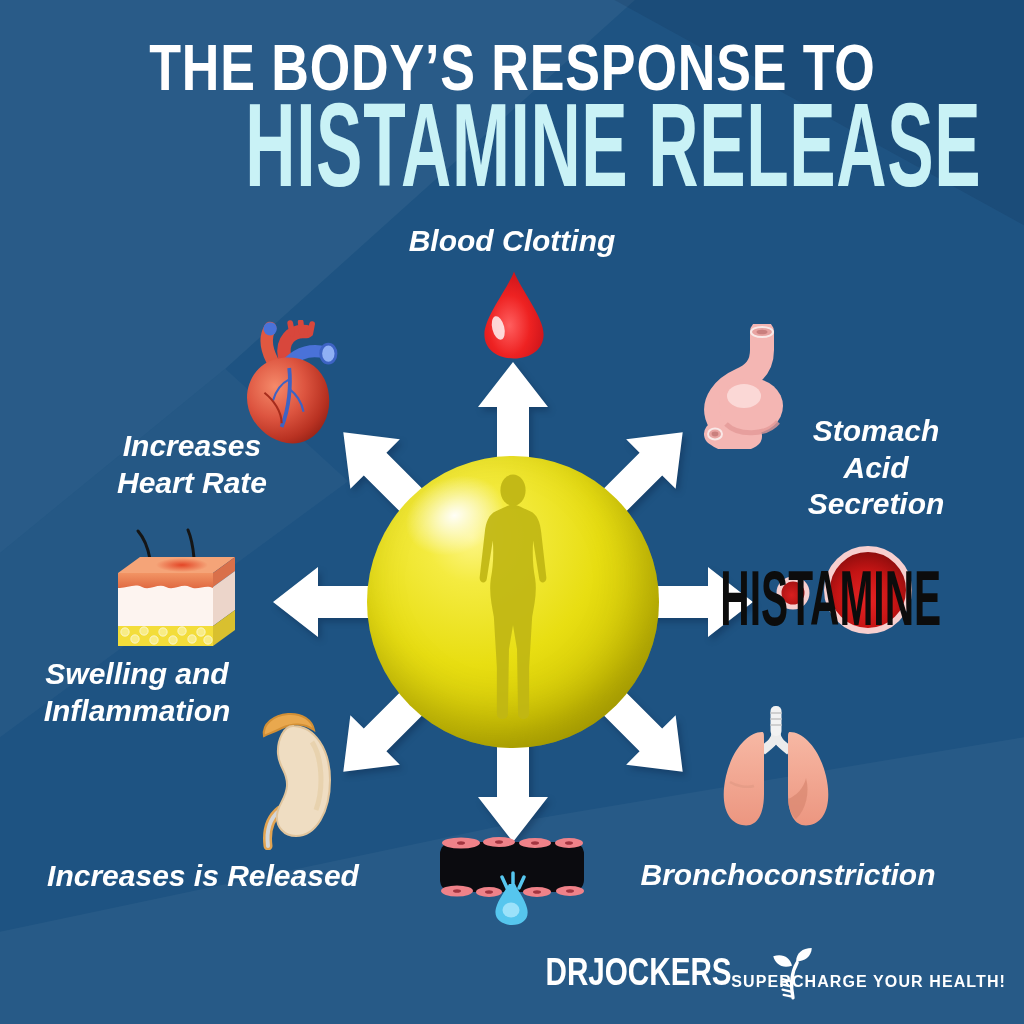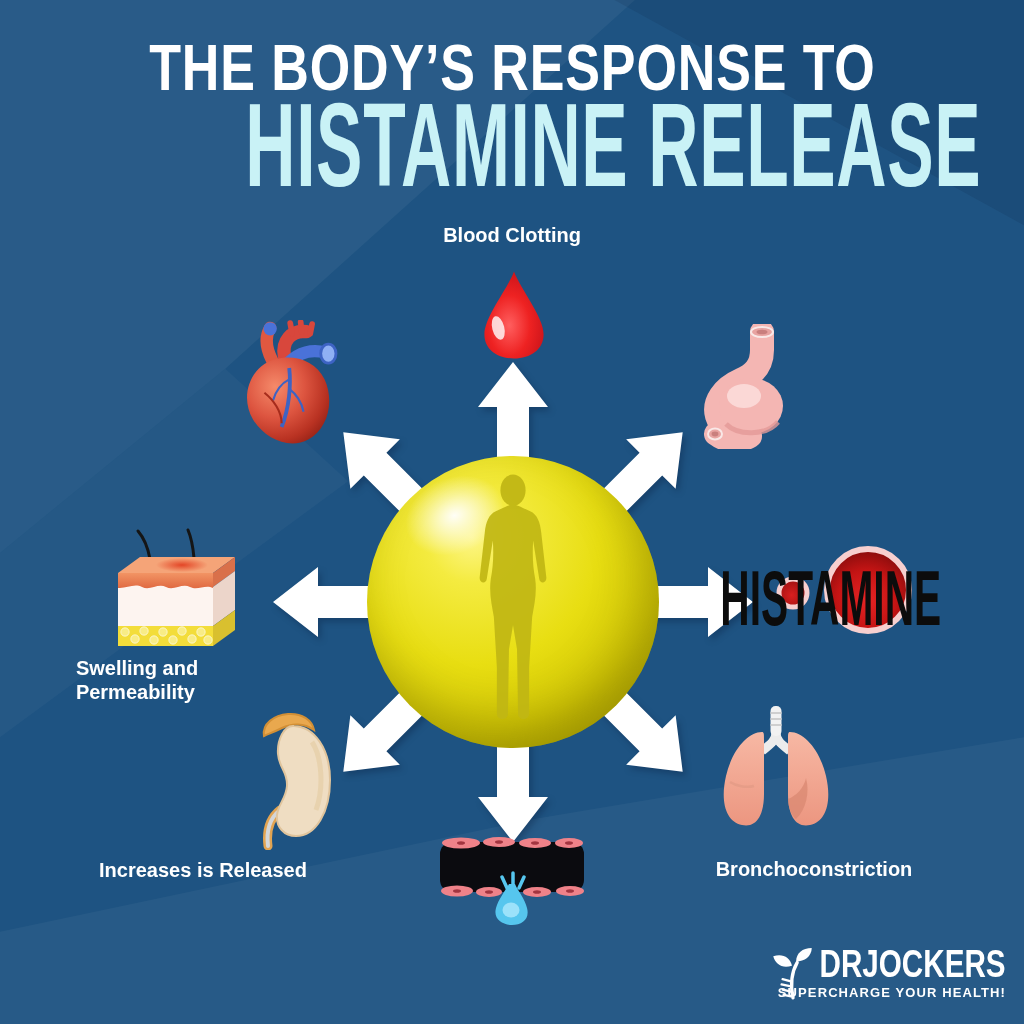--- a/index.html
+++ b/index.html
@@ -30,31 +30,31 @@
   .sphere::before{content:"";position:absolute;left:12%;top:7%;width:36%;height:27%;
     border-radius:50%;transform:rotate(-22deg);
     background:radial-gradient(ellipse at center, rgba(255,255,255,.95) 0%, rgba(255,255,255,0) 68%);}
   .silhouette{position:absolute;left:50%;top:16px;transform:translateX(-50%);}
 
   .histamine-wrap{position:absolute;left:8px;top:556px;width:100%;text-align:right;z-index:4;white-space:nowrap;}
   .histamine{display:inline-block;font-size:74px;font-weight:bold;
       color:var(--histamine-black,#0c0c0c);transform:scale(.55,1.05);letter-spacing:0;}
 
   .fx{position:absolute;transform:translateX(-50%);color:var(--text-white,#fff);
-      font-size:20px;font-weight:bold;white-space:pre-line;
-      line-height:1.22;z-index:3;}
+      font-size:30px;font-weight:bold;text-align:center;white-space:pre-line;
+      line-height:1.22;z-index:3;font-style:italic;}
 
   .icon{position:absolute;z-index:2;}
 
   .logo{position:absolute;left:770px;top:944px;display:flex;align-items:center;z-index:3;}
   .logo-leaf{margin-right:2px;margin-top:4px;}
-  .logo-text{width:188px;display:flex;flex-direction:column;align-items:flex-end;}
+  .logo-text{width:188px;display:flex;flex-direction:row;align-items:flex-end;justify-content:flex-end;}
   .brand{font-size:38px;line-height:38px;font-weight:bold;color:var(--text-white,#fff);
       transform:scale(.78,1);transform-origin:right center;white-space:nowrap;}
-  .tagline{font-size:13px;font-weight:bold;letter-spacing:1.1px;color:var(--text-white,#fff);
+  .tagline{font-size:16px;font-weight:bold;letter-spacing:1.1px;color:var(--text-white,#fff);
       margin-top:2px;white-space:nowrap;}
 </style>
 </head>
 <body>
 
 <div class="canvas">
 
   <div class="streak s1"></div>
   <div class="streak s2"></div>
   <div class="streak s3"></div>
@@ -231,24 +231,28 @@
         <ellipse cx="52" cy="64" rx="4" ry="1.8"></ellipse>
       <ellipse cx="100" cy="64" rx="4" ry="1.8"></ellipse>
         <ellipse cx="133" cy="63" rx="4" ry="1.8"></ellipse>
     </g>
     <path d="M70,60 L65,49 M76,58 L76,45 M82,60 L87,49" stroke="#56c6ee" stroke-width="3.5" stroke-linecap="round"></path>
     <path d="M72,56 C68,63 61,72 59,80 C56,91 65,97 75,97 C85,97 93,91 90,80 C88,71 81,63 78,56 Z" fill="#56c6ee"></path>
     <ellipse cx="74" cy="82" rx="8.5" ry="7.5" fill="#a8e6fb" opacity=".85"></ellipse>
   </svg>
 
   <div class="fx" style="left:512px;top:223px">Blood Clotting</div>
-  <div class="fx" style="left:814px;top:857px">Bronchoconstriction</div>
+  <div class="fx" style="left:876px;top:413px">Stomach
+Acid Secretion</div>
+  <div class="fx" style="left:788px;top:857px">Bronchoconstriction</div>
   <div class="fx" style="left:203px;top:858px">Increases is Released</div>
   <div class="fx" style="left:137px;top:656px">Swelling and
-Permeability</div>
+Inflammation</div>
+  <div class="fx" style="left:192px;top:428px">Increases
+Heart Rate</div>
 
   <div class="logo">
     <svg class="logo-leaf" width="46" height="52" viewBox="0 0 44 50">
       <path d="M22,48 C20,38 19,26 26,14" stroke="#ffffff" stroke-width="3.2" fill="none" stroke-linecap="round"></path>
       <path d="M21,17 C12,20 5,16 3,8 C12,5 19,9 21,17 Z" fill="#ffffff"></path>
       <path d="M25,13 C25,5 31,0 40,0 C40,8 33,13 25,13 Z" fill="#ffffff"></path>
       <path d="M12,30 L20,32 M11,35 L20,37 M12,40 L20,42 M13,45 L20,46.5" stroke="#ffffff" stroke-width="2.2" stroke-linecap="round"></path>
     </svg>
     <div class="logo-text">
       <div class="brand">DRJOCKERS</div>

